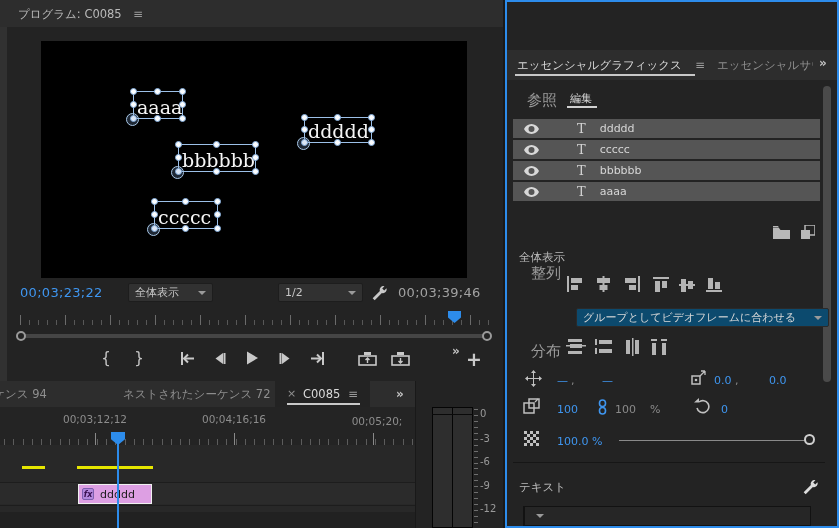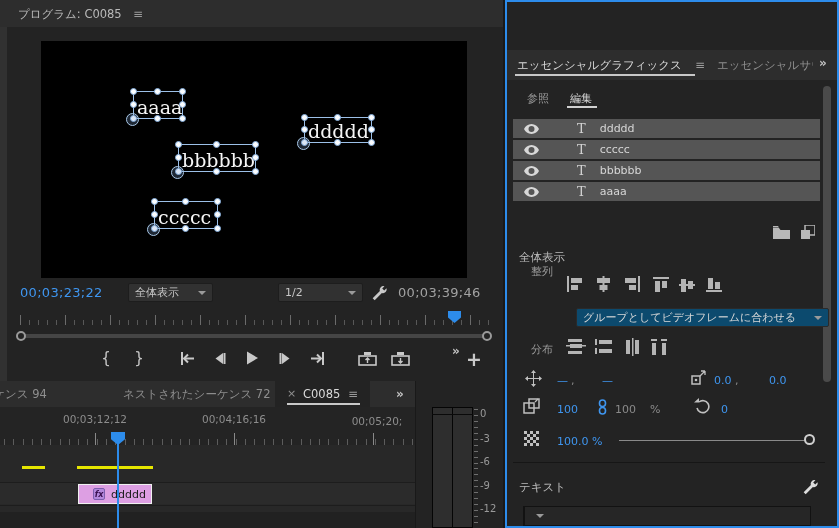--- a/index.html
+++ b/index.html
@@ -79,21 +79,21 @@
       repeating-linear-gradient(90deg,#5c5c5c 0 1px,transparent 1px 9.27px);
     background-size:100% 12px,100% 6px; background-position:bottom left,bottom left;
     background-repeat:no-repeat; background-position-x:95px,4px; }
   #tl-tracks { left:0; top:64px; width:415px; height:83px; background:#282828; }
   .track-divider { position:absolute; left:0; width:415px; height:1px; background:#1d1d1d; }
   .yellow-seg { position:absolute; top:21px; height:3px; background:#e6e600; }
   #v1-row { position:absolute; left:0; top:38px; width:415px; height:21px; background:#2b2b2b; }
   #below-rows { position:absolute; left:0; top:67px; width:415px; height:16px; background:#212121; }
   #tl-clip { position:absolute; left:78px; top:39px; width:74px; height:20px;
     background:#dd9fe3; border:1px solid #f0f0f0; display:flex; align-items:center; }
-  #fx-badge { width:12px; height:12px; margin-left:14px; background:#b488dd; border:1px solid #7d5fae;
+  #fx-badge { width:12px; height:12px; margin-left:3px; background:#b488dd; border:1px solid #7d5fae;
     border-radius:2px; color:#3a1050; font-size:8px; font-style:italic; font-weight:bold;
     display:flex; align-items:center; justify-content:center; }
   #tl-clip .clip-label { color:#1c1c1c; font-size:11px; margin-left:6px; }
   #tl-playhead-line { position:absolute; left:117px; top:58px; width:1.5px; height:89px; background:#2d8ceb; }
 
   
   .meter-col { position:absolute; top:26px; height:121px; background:#2e2e2e; border:1px solid #050505; }
   #meter-cap { position:absolute; left:16px; top:33px; width:41px; height:1px; background:#0a0a0a; }
   #meter-ticks { position:absolute; left:58px; top:28px; width:4px; height:119px;
     background-image:repeating-linear-gradient(180deg,#6f6f6f 0 1px,transparent 1px 5.95px); }
@@ -105,21 +105,21 @@
   #egp-scrollbar { left:316px; top:36px; width:8px; height:296px; background:#4a4a4a; border-radius:4px; }
 
   .layer-row { position:absolute; left:6px; width:307px; height:19px; background:#555555;
     display:flex; align-items:center; }
   .layer-row .eye { margin-left:11px; }
   .layer-row .t-glyph { margin-left:38px; font-family:"DejaVu Serif","Liberation Serif",serif;
     color:#d2d2d2; font-size:13px; }
   .layer-row .layer-label { margin-left:14px; color:#d6d6d6; font-size:11px; }
 
   .section-title { font-size:11.5px; color:#bdbdbd; }
-  .row-label { font-size:11px; color:#9a9a9a; }
+  .row-label { font-size:15px; color:#9a9a9a; }
 
   .icon-btn svg { display:block; }
 
   #egp-group-dd { left:69px; top:258px; width:253px; height:19px; background:#0c4a6e;
     border:1px solid #2a2a2a; }
   #egp-group-dd .dd-text { color:#d8d8d8; }
 
   .slider-line { position:absolute; height:1px; background:#8a8a8a; }
   .slider-knob { position:absolute; width:11px; height:11px; border-radius:50%;
     background:#232323; border:2px solid #cfcfcf; }

